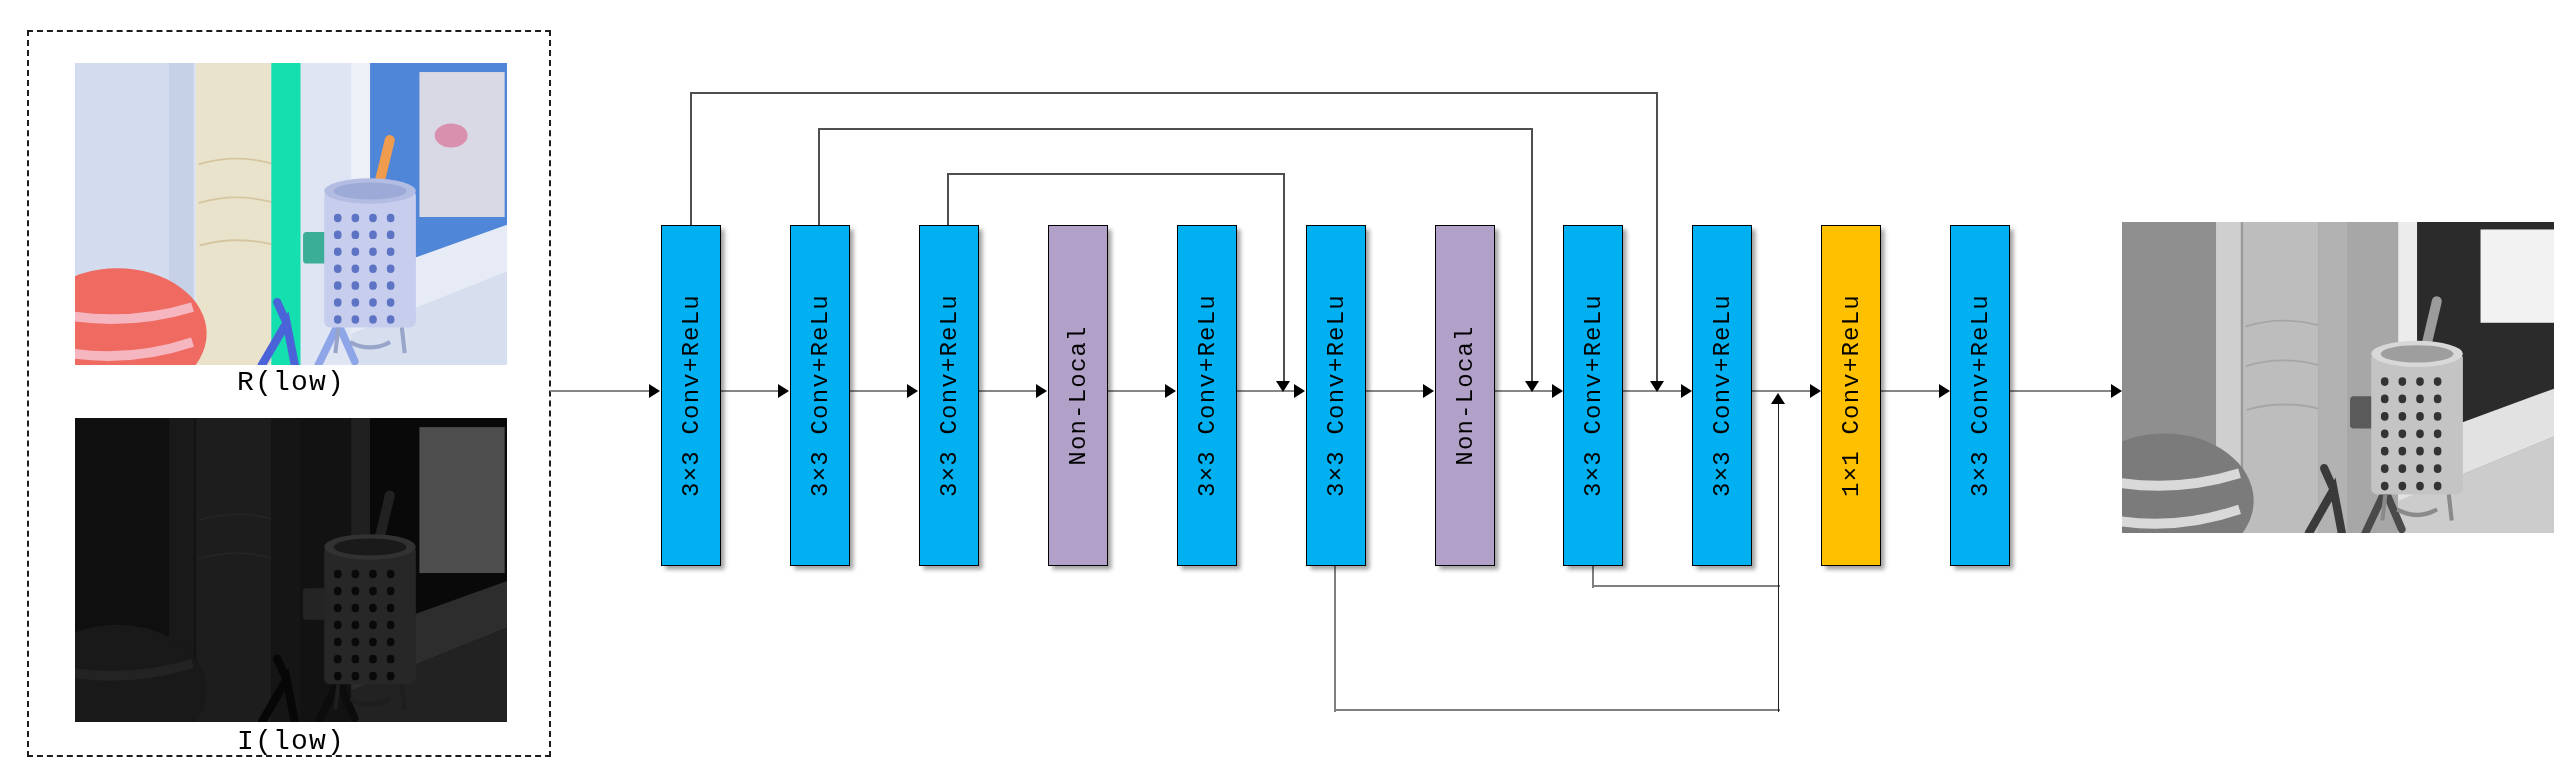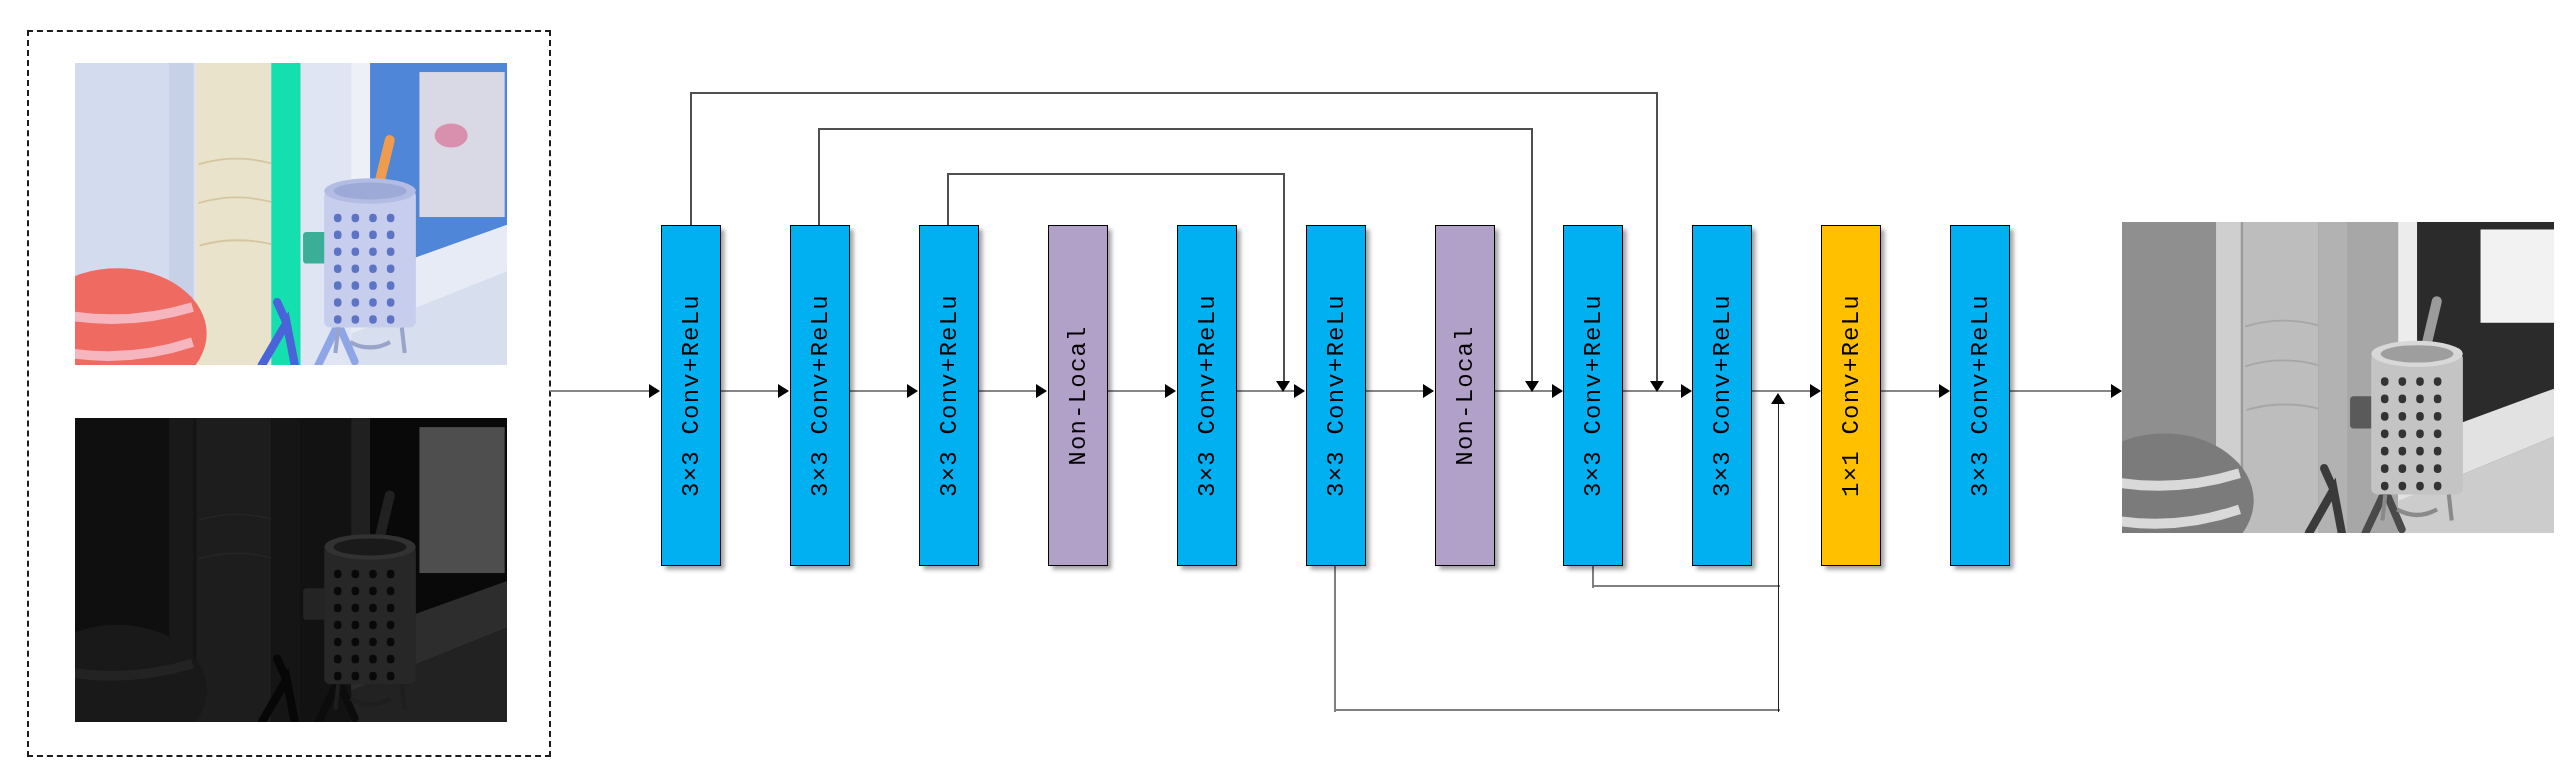--- a/index.html
+++ b/index.html
@@ -119,20 +119,21 @@
       <path class="ph-pliers1" d="M318,500 L360,430 L374,500 M360,430 L344,396" fill="none" stroke-width="14" stroke-linecap="round"></path>
       <path class="ph-pliers2" d="M414,500 L448,432 L476,494 M448,432 L464,398" fill="none" stroke-width="13" stroke-linecap="round"></path>
       <rect class="ph-stick" x="516" y="118" width="17" height="110" rx="8" transform="rotate(14 524 172)"></rect>
       <rect class="ph-cyl" x="424" y="210" width="156" height="228" rx="10"></rect>
       <ellipse class="ph-rim" cx="502" cy="212" rx="78" ry="21"></ellipse>
       <ellipse class="ph-rimin" cx="502" cy="212" rx="62" ry="14"></ellipse>
       <path class="ph-holes" d="M447,256 V428 M477,256 V428 M507,256 V428 M537,256 V428" fill="none" stroke-width="13" stroke-linecap="round" stroke-dasharray="1 27"></path>
       <path class="ph-stand" d="M448,438 L443,480 M556,438 L561,480 M468,462 Q502,480 536,462" fill="none" stroke-width="7"></path>
     </svg>
   </div>
+  <div class="img-label" style="left:75px;top:367px;">R(low)</div>
 
   <div class="photo photo-i" style="left:75px;top:418px;width:432px;height:304px;">
     <svg viewBox="0 0 735 500" preserveAspectRatio="none">
       <rect class="ph-wall" x="0" y="0" width="735" height="500"></rect>
       <rect class="ph-wall2" x="0" y="0" width="160" height="500"></rect>
       <rect class="ph-strip" x="160" y="0" width="42" height="500"></rect>
       <rect class="ph-pipe" x="206" y="0" width="128" height="500"></rect>
       <path class="ph-seam" d="M210,168 Q270,150 334,166 M210,232 Q270,214 334,230" fill="none" stroke-width="3"></path>
       <rect class="ph-stripe" x="334" y="0" width="50" height="500"></rect>
       <rect class="ph-wallr" x="384" y="0" width="88" height="500"></rect>
@@ -150,20 +151,21 @@
       <path class="ph-pliers1" d="M318,500 L360,430 L374,500 M360,430 L344,396" fill="none" stroke-width="14" stroke-linecap="round"></path>
       <path class="ph-pliers2" d="M414,500 L448,432 L476,494 M448,432 L464,398" fill="none" stroke-width="13" stroke-linecap="round"></path>
       <rect class="ph-stick" x="516" y="118" width="17" height="110" rx="8" transform="rotate(14 524 172)"></rect>
       <rect class="ph-cyl" x="424" y="210" width="156" height="228" rx="10"></rect>
       <ellipse class="ph-rim" cx="502" cy="212" rx="78" ry="21"></ellipse>
       <ellipse class="ph-rimin" cx="502" cy="212" rx="62" ry="14"></ellipse>
       <path class="ph-holes" d="M447,256 V428 M477,256 V428 M507,256 V428 M537,256 V428" fill="none" stroke-width="13" stroke-linecap="round" stroke-dasharray="1 27"></path>
       <path class="ph-stand" d="M448,438 L443,480 M556,438 L561,480 M468,462 Q502,480 536,462" fill="none" stroke-width="7"></path>
     </svg>
   </div>
+  <div class="img-label" style="left:75px;top:726px;">I(low)</div>
 
   <div class="mline" style="left:550px;top:390px;width:100px;"></div>
   <div class="mline" style="left:721px;top:390px;width:58px;"></div>
   <div class="mline" style="left:850px;top:390px;width:58px;"></div>
   <div class="mline" style="left:978px;top:390px;width:58px;"></div>
   <div class="mline" style="left:1107px;top:390px;width:58px;"></div>
   <div class="mline" style="left:1236px;top:390px;width:58px;"></div>
   <div class="mline" style="left:1365px;top:390px;width:58px;"></div>
   <div class="mline" style="left:1494px;top:390px;width:58px;"></div>
   <div class="mline" style="left:1623px;top:390px;width:58px;"></div>

